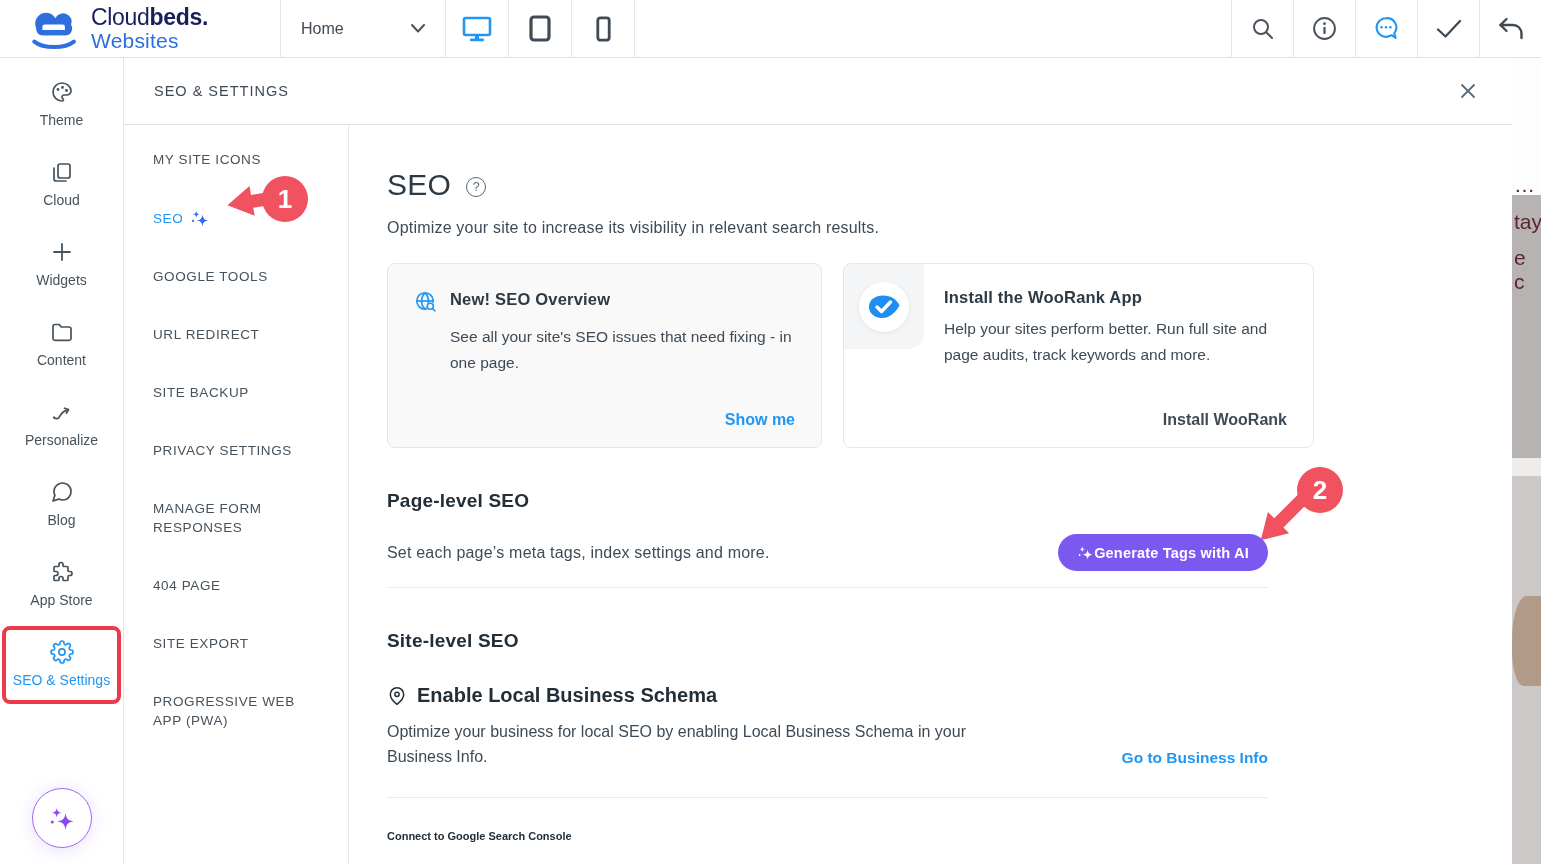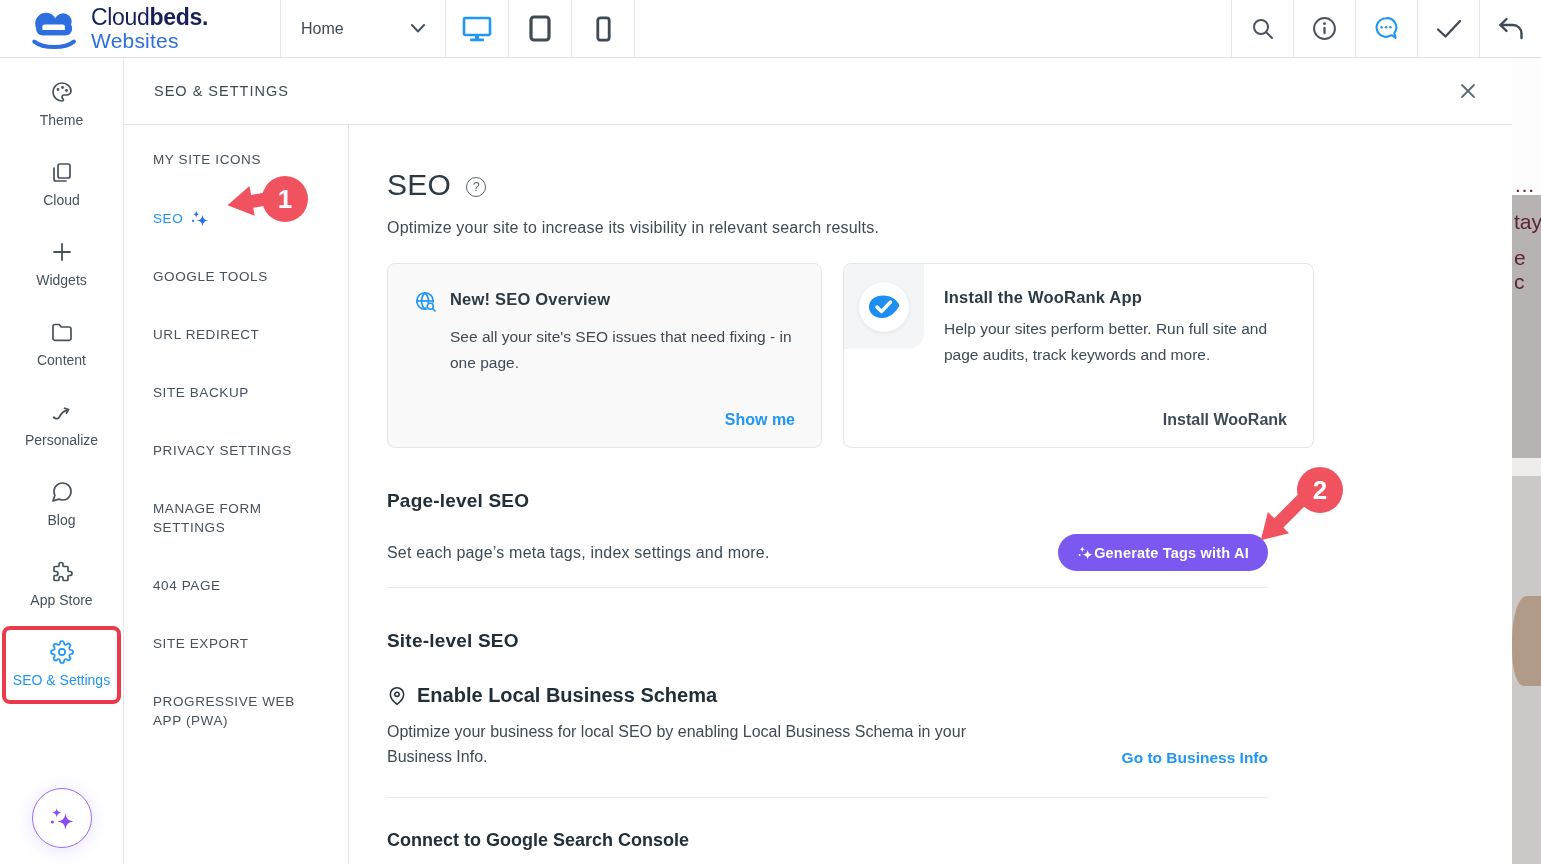--- a/index.html
+++ b/index.html
@@ -82,21 +82,21 @@
   .ai-btn { background:#7b58f0; border:none; border-radius:999px; height:37px; padding:0 19px;
             display:flex; align-items:center; gap:0; color:#fff; font-size:14.5px; font-weight:700;
             font-family:"Liberation Sans",sans-serif; letter-spacing:0.2px; cursor:pointer; }
   .hr { border:none; border-top:1px solid #e8eaeb; margin-top:16px; }
   .hr.second { margin-top:28px; }
   .schema-head { margin-top:32px; display:flex; align-items:center; gap:10px; }
   .schema-title { font-size:20px; font-weight:700; color:#222e38; }
   .schema-row { margin-top:12px; display:flex; justify-content:space-between; }
   .schema-desc { width:625px; font-size:16px; line-height:25px; color:#3e4b56; }
   .schema-link { align-self:flex-end; margin-bottom:2px; color:#2196f3; font-size:15.5px; font-weight:700; cursor:pointer; }
-  .gsc-title { margin-top:32px; font-size:18px; font-weight:700; color:#222e38; }
+  .gsc-title { margin-top:32px; font-size:11px; font-weight:700; color:#222e38; }
 
   
   .bg-strip { position:absolute; top:58px; left:1512px; width:29px; bottom:0; z-index:5; background:#fdfdfd; }
   .bg-photo { position:absolute; top:137px; left:0; right:0; height:263px; background:#b7b3b2; }
   .bg-frag { position:absolute; left:2px; color:#5d2333; font-size:21px; font-weight:500; }
   .bg-molding { position:absolute; top:400px; left:0; right:0; height:18px; background:#efedec; }
   .bg-photo2 { position:absolute; top:418px; left:0; right:0; bottom:0; background:#cbc8c7; }
   .bg-blob { position:absolute; top:120px; left:0; width:29px; height:90px; background:#b29a88; border-radius:50% 0 0 40%; }
 
   
@@ -292,21 +292,21 @@
             <path transform="translate(3,3) scale(0.72)" d="M0 -10 C1 -3 3 -1 10 0 C3 1 1 3 0 10 C-1 3 -3 1 -10 0 C-3 -1 -1 -3 0 -10 Z"></path>
             <path transform="translate(-4.5,-4.5) scale(0.42)" d="M0 -10 C1 -3 3 -1 10 0 C3 1 1 3 0 10 C-1 3 -3 1 -10 0 C-3 -1 -1 -3 0 -10 Z"></path>
             <circle cx="-8.3" cy="3.5" r="1.3"></circle>
           </g>
         </svg>
       </div>
       <div class="menu-item">GOOGLE TOOLS</div>
       <div class="menu-item">URL REDIRECT</div>
       <div class="menu-item">SITE BACKUP</div>
       <div class="menu-item">PRIVACY SETTINGS</div>
-      <div class="menu-item">MANAGE FORM SETTINGS</div>
+      <div class="menu-item">MANAGE FORM RESPONSES</div>
       <div class="menu-item">404 PAGE</div>
       <div class="menu-item">SITE EXPORT</div>
       <div class="menu-item">PROGRESSIVE WEB APP (PWA)</div>
     </div>
 
     <div class="content-col">
       <div class="cwrap">
 
         <div class="page-h1-row">
           <span class="page-h1">SEO</span>

